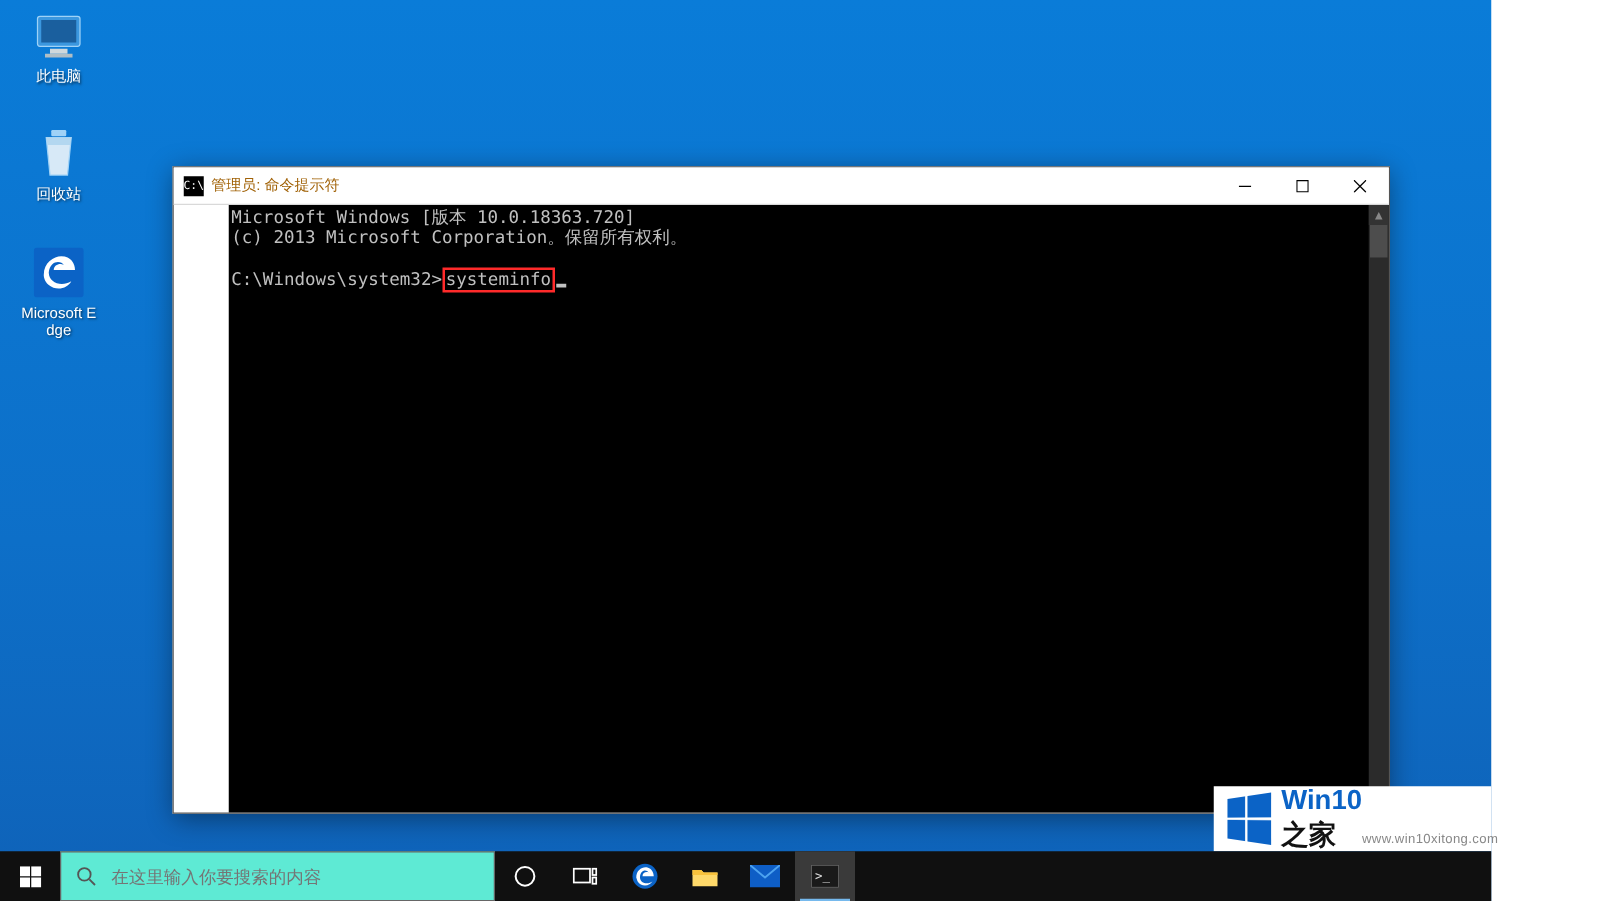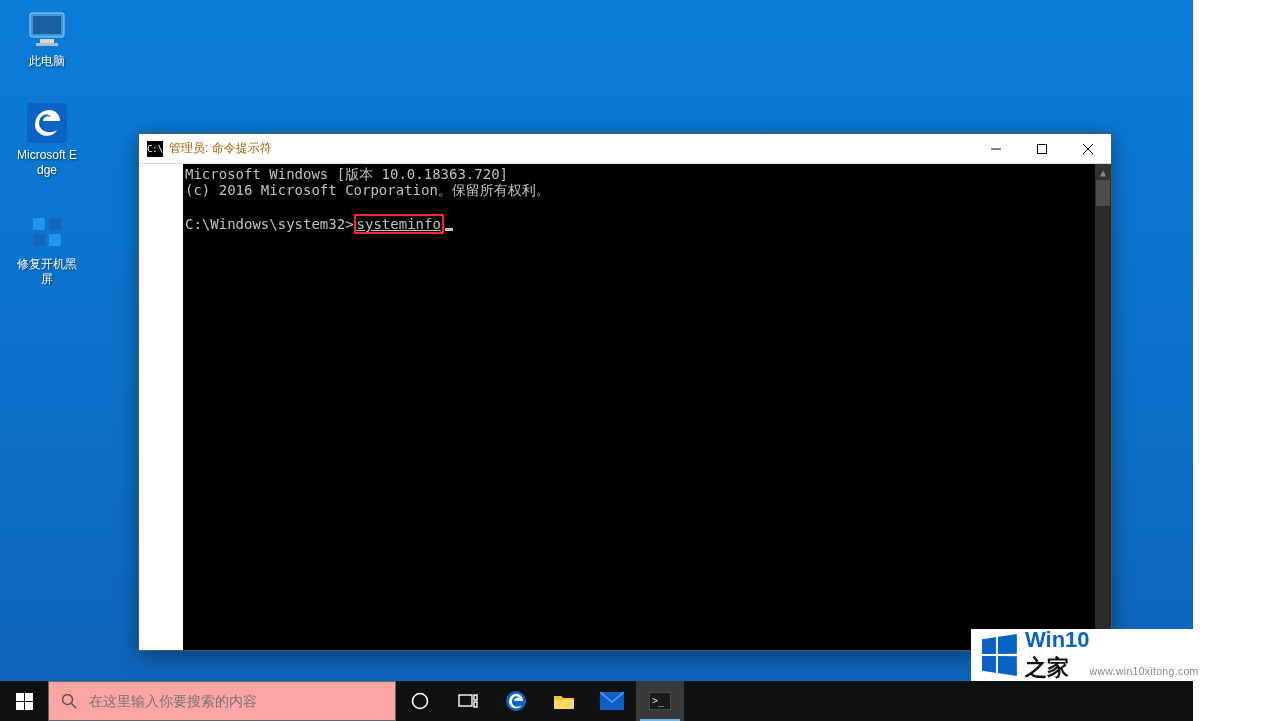--- a/index.html
+++ b/index.html
@@ -92,21 +92,20 @@
   width: 14px; height: 26px;
   background: #4d4d4d;
   margin-top: 0;
 }
 .cmd-text { padding-left: 2px; line-height: 16px; white-space: pre; }
 .cmd-highlight {
   border: 2px solid #ff2a2a;
   padding: 0 1px;
   display: inline-block;
   line-height: 16px;
-  text-decoration: underline;
 }
 .cursor {
   display: inline-block;
   width: 8px; height: 3px;
   background: #c0c0c0;
   vertical-align: -2px;
   margin-left: 1px;
 }
 
 
@@ -117,21 +116,21 @@
   background: #101010;
   display: flex; align-items: center;
 }
 .start-button {
   width: 48px; height: 40px;
   display: flex; align-items: center; justify-content: center;
   cursor: pointer;
 }
 .search-box {
   height: 40px; width: 348px;
-  background: #fca5a5;
+  background: #5eead4;
   display: flex; align-items: center;
   border: 1px solid #666;
 }
 .search-box .search-icon {
   width: 40px; display: flex; align-items: center; justify-content: center;
 }
 .search-box input {
   border: none; outline: none;
   font-size: 14px; color: #666;
   flex: 1;
@@ -188,37 +187,36 @@
             <rect x="4" y="3" width="34" height="24" rx="2" fill="#3b97df" stroke="#9fd2f7" stroke-width="1"></rect>
             <rect x="7" y="6" width="28" height="18" fill="#1a5f9e"></rect>
             <rect x="14" y="29" width="14" height="4" fill="#cfd8dc"></rect>
             <rect x="10" y="33" width="22" height="3" fill="#b0bec5"></rect>
           </svg>
       </div>
       <div class="label">此电脑</div>
     </div>
     <div class="desktop-icon">
       <div class="icon-box">
+        <svg width="40" height="42" viewBox="0 0 40 42">
+            <path d="M10 8 L30 8 L27 38 L13 38 Z" fill="#d7e9f7" stroke="#9fd2f7"></path>
+            <path d="M10 8 L30 8 L29 14 L11 14 Z" fill="#b3d7f0"></path>
+            <rect x="14" y="2" width="12" height="5" rx="1" fill="#9fd2f7"></rect>
+          </svg>
+      </div>
+      <div class="label">回收站</div>
+    </div>
+    <div class="desktop-icon">
+      <div class="icon-box">
         <svg width="40" height="40" viewBox="0 0 40 40">
             <rect width="40" height="40" rx="3" fill="#0b63c6"></rect>
             <path d="M8 22 C8 12 16 7 22 7 C30 7 33 13 33 18 L16 18 C16 14 21 12 24 14 C22 10 13 10 12 20 C12 28 22 32 30 27 C27 33 18 35 12 30 C8 27 8 22 8 22 Z" fill="#fff"></path>
           </svg>
       </div>
       <div class="label">Microsoft Edge</div>
-    </div>
-    <div class="desktop-icon">
-      <div class="icon-box">
-        <svg width="40" height="40" viewBox="0 0 40 40">
-            <rect x="6" y="6" width="12" height="12" fill="#2196f3"></rect>
-            <rect x="22" y="6" width="12" height="12" fill="#1565c0"></rect>
-            <rect x="6" y="22" width="12" height="12" fill="#1565c0"></rect>
-            <rect x="22" y="22" width="12" height="12" fill="#2196f3"></rect>
-          </svg>
-      </div>
-      <div class="label">修复开机黑屏</div>
     </div>
   </div>
 
   <div class="cmd-window">
     <div class="titlebar">
       <div class="app-icon">C:\</div>
       <div class="title">管理员: 命令提示符</div>
       <div class="win-controls">
         <div class="win-btn">
           <svg width="10" height="10">
@@ -233,21 +231,21 @@
         <div class="win-btn close">
           <svg width="10" height="10">
               <line x1="0" y1="0" x2="10" y2="10" stroke="#000" stroke-width="1"></line>
               <line x1="10" y1="0" x2="0" y2="10" stroke="#000" stroke-width="1"></line>
             </svg>
         </div>
       </div>
     </div>
     <div class="cmd-body">
       <div class="cmd-text">Microsoft Windows [版本 10.0.18363.720]</div>
-      <div class="cmd-text">(c) 2016 Microsoft Corporation。保留所有权利。</div>
+      <div class="cmd-text">(c) 2013 Microsoft Corporation。保留所有权利。</div>
       <div class="cmd-text">&nbsp;</div>
       <div class="cmd-text"><span>C:\Windows\system32&gt;</span><span class="cmd-highlight">systeminfo</span><span class="cursor"></span></div>
 
       <div class="cmd-scroll">
         <div class="arrow">▲</div>
         <div class="thumb"></div>
         <div style="flex:1"></div>
         <div class="arrow">▼</div>
       </div>
     </div>

